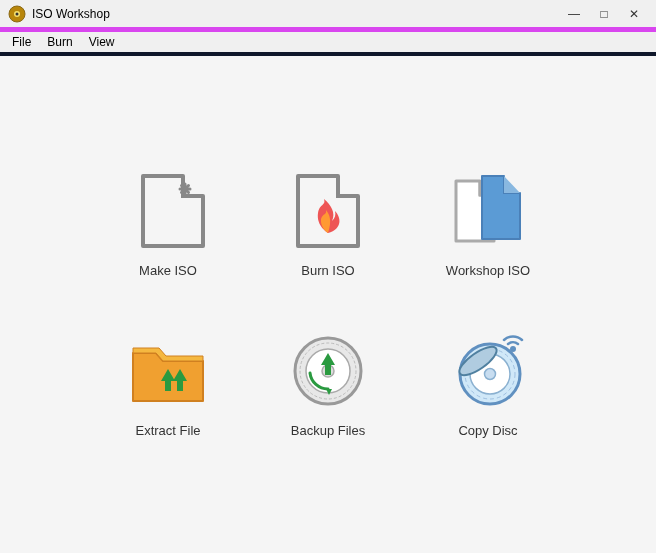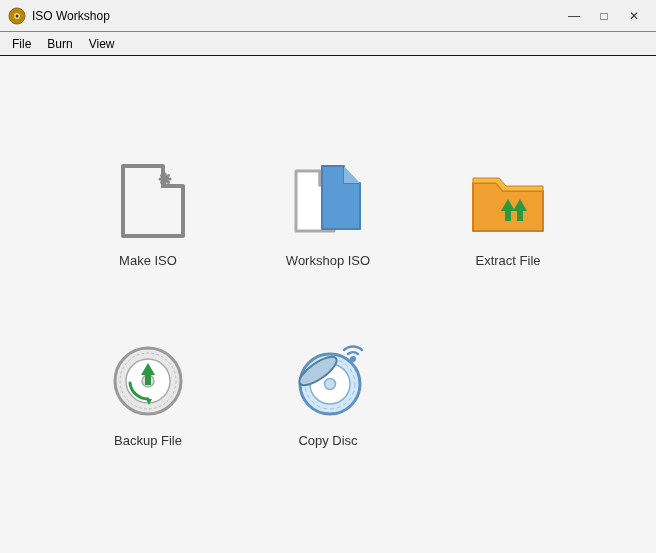--- a/index.html
+++ b/index.html
@@ -15,21 +15,21 @@
     }
 
     
     .title-bar {
       background: #f0f0f0;
       display: flex;
       align-items: center;
       justify-content: space-between;
       padding: 6px 8px;
       height: 32px;
-      border-bottom: 1px solid #d946ef;
+      border-bottom: 5px solid #d946ef;
     }
 
     .title-bar-left {
       display: flex;
       align-items: center;
       gap: 6px;
     }
 
     .app-icon {
       width: 18px;
@@ -59,21 +59,21 @@
       color: #333;
     }
 
     
     .menu-bar {
       display: flex;
       background: #f0f0f0;
       padding: 2px 4px;
       height: 24px;
       align-items: center;
-      border-bottom: 1px solid #0f172a;
+      border-bottom: 4px solid #0f172a;
     }
 
     .menu-item {
       padding: 2px 8px;
       font-size: 12px;
       cursor: pointer;
       color: #000;
     }
 
     
@@ -82,21 +82,20 @@
       background: #f5f5f5;
       display: flex;
       align-items: center;
       justify-content: center;
     }
 
     .icon-grid {
       display: grid;
       grid-template-columns: repeat(3, 160px);
       grid-template-rows: repeat(2, 160px);
-      gap: 20px;
       padding: 20px;
     }
 
     .icon-item {
       display: flex;
       flex-direction: column;
       align-items: center;
       justify-content: center;
       cursor: pointer;
       padding: 10px;
@@ -152,20 +151,31 @@
         <polyline points="55,5 55,25 75,25" fill="none" stroke="#888" stroke-width="4"></polyline>
 
         <line x1="57" y1="13" x2="57" y2="23" stroke="#888" stroke-width="3" stroke-linecap="round"></line>
         <line x1="52" y1="18" x2="62" y2="18" stroke="#888" stroke-width="3" stroke-linecap="round"></line>
         <line x1="53.5" y1="14.5" x2="60.5" y2="21.5" stroke="#888" stroke-width="3" stroke-linecap="round"></line>
         <line x1="60.5" y1="14.5" x2="53.5" y2="21.5" stroke="#888" stroke-width="3" stroke-linecap="round"></line>
       </svg>
       <span class="icon-label">Make ISO</span>
     </div>
 
+    <div class="icon-item">
+      <svg class="icon-graphic" viewBox="0 0 80 80">
+
+        <polygon points="10,5 50,5 50,25 70,25 70,75 10,75" fill="none" stroke="#888" stroke-width="4" stroke-linejoin="round"></polygon>
+        <polyline points="50,5 50,25 70,25" fill="none" stroke="#888" stroke-width="4"></polyline>
+
+        <path d="M40,62 C40,62 28,55 30,42 C32,32 38,35 36,28 C43,34 48,42 44,50 C47,47 48,44 47,40 C53,46 55,58 40,62Z" fill="#e55" stroke="none"></path>
+        <path d="M40,62 C40,62 32,57 33,48 C35,42 39,44 38,39 C42,44 44,50 40,62Z" fill="#f93" stroke="none"></path>
+      </svg>
+      <span class="icon-label">Burn ISO</span>
+    </div>
 
     <div class="icon-item">
       <svg class="icon-graphic" viewBox="0 0 80 80">
 
         <polygon points="8,10 32,10 32,24 46,24 46,70 8,70" fill="white" stroke="#aaa" stroke-width="3" stroke-linejoin="round"></polygon>
         <polyline points="32,10 32,24 46,24" fill="none" stroke="#aaa" stroke-width="3"></polyline>
 
         <polygon points="34,5 56,5 56,22 72,22 72,68 34,68" fill="#5b9bd5" stroke="#4a80b8" stroke-width="2" stroke-linejoin="round"></polygon>
         <polyline points="56,5 56,22 72,22" fill="none" stroke="#4a80b8" stroke-width="2"></polyline>
 
@@ -194,21 +204,21 @@
         <circle cx="40" cy="40" r="22" fill="white" stroke="#aaa" stroke-width="1.5"></circle>
         <circle cx="40" cy="40" r="6" fill="#ddd" stroke="#aaa" stroke-width="1.5"></circle>
 
         <circle cx="40" cy="40" r="28" fill="none" stroke="#bbb" stroke-width="1" stroke-dasharray="3,2"></circle>
 
         <polygon points="40,22 33,34 37,34 37,44 43,44 43,34 47,34" fill="#2a9a40" stroke="none"></polygon>
 
         <path d="M22,42 A18,18 0 0,0 40,58" fill="none" stroke="#2a9a40" stroke-width="3" stroke-linecap="round"></path>
         <polygon points="38,58 44,58 41,64" fill="#2a9a40"></polygon>
       </svg>
-      <span class="icon-label">Backup File</span>
+      <span class="icon-label">Backup Files</span>
     </div>
 
     <div class="icon-item">
       <svg class="icon-graphic" viewBox="0 0 80 80">
 
         <circle cx="42" cy="43" r="30" fill="#d0e8f8" stroke="#6090c0" stroke-width="3"></circle>
         <circle cx="42" cy="43" r="20" fill="white" stroke="#8ab0d0" stroke-width="1.5"></circle>
         <circle cx="42" cy="43" r="5.5" fill="#c8ddf0" stroke="#8ab0d0" stroke-width="1.5"></circle>
 
         <circle cx="42" cy="43" r="25" fill="none" stroke="#a0c0e0" stroke-width="1" stroke-dasharray="4,3"></circle>

